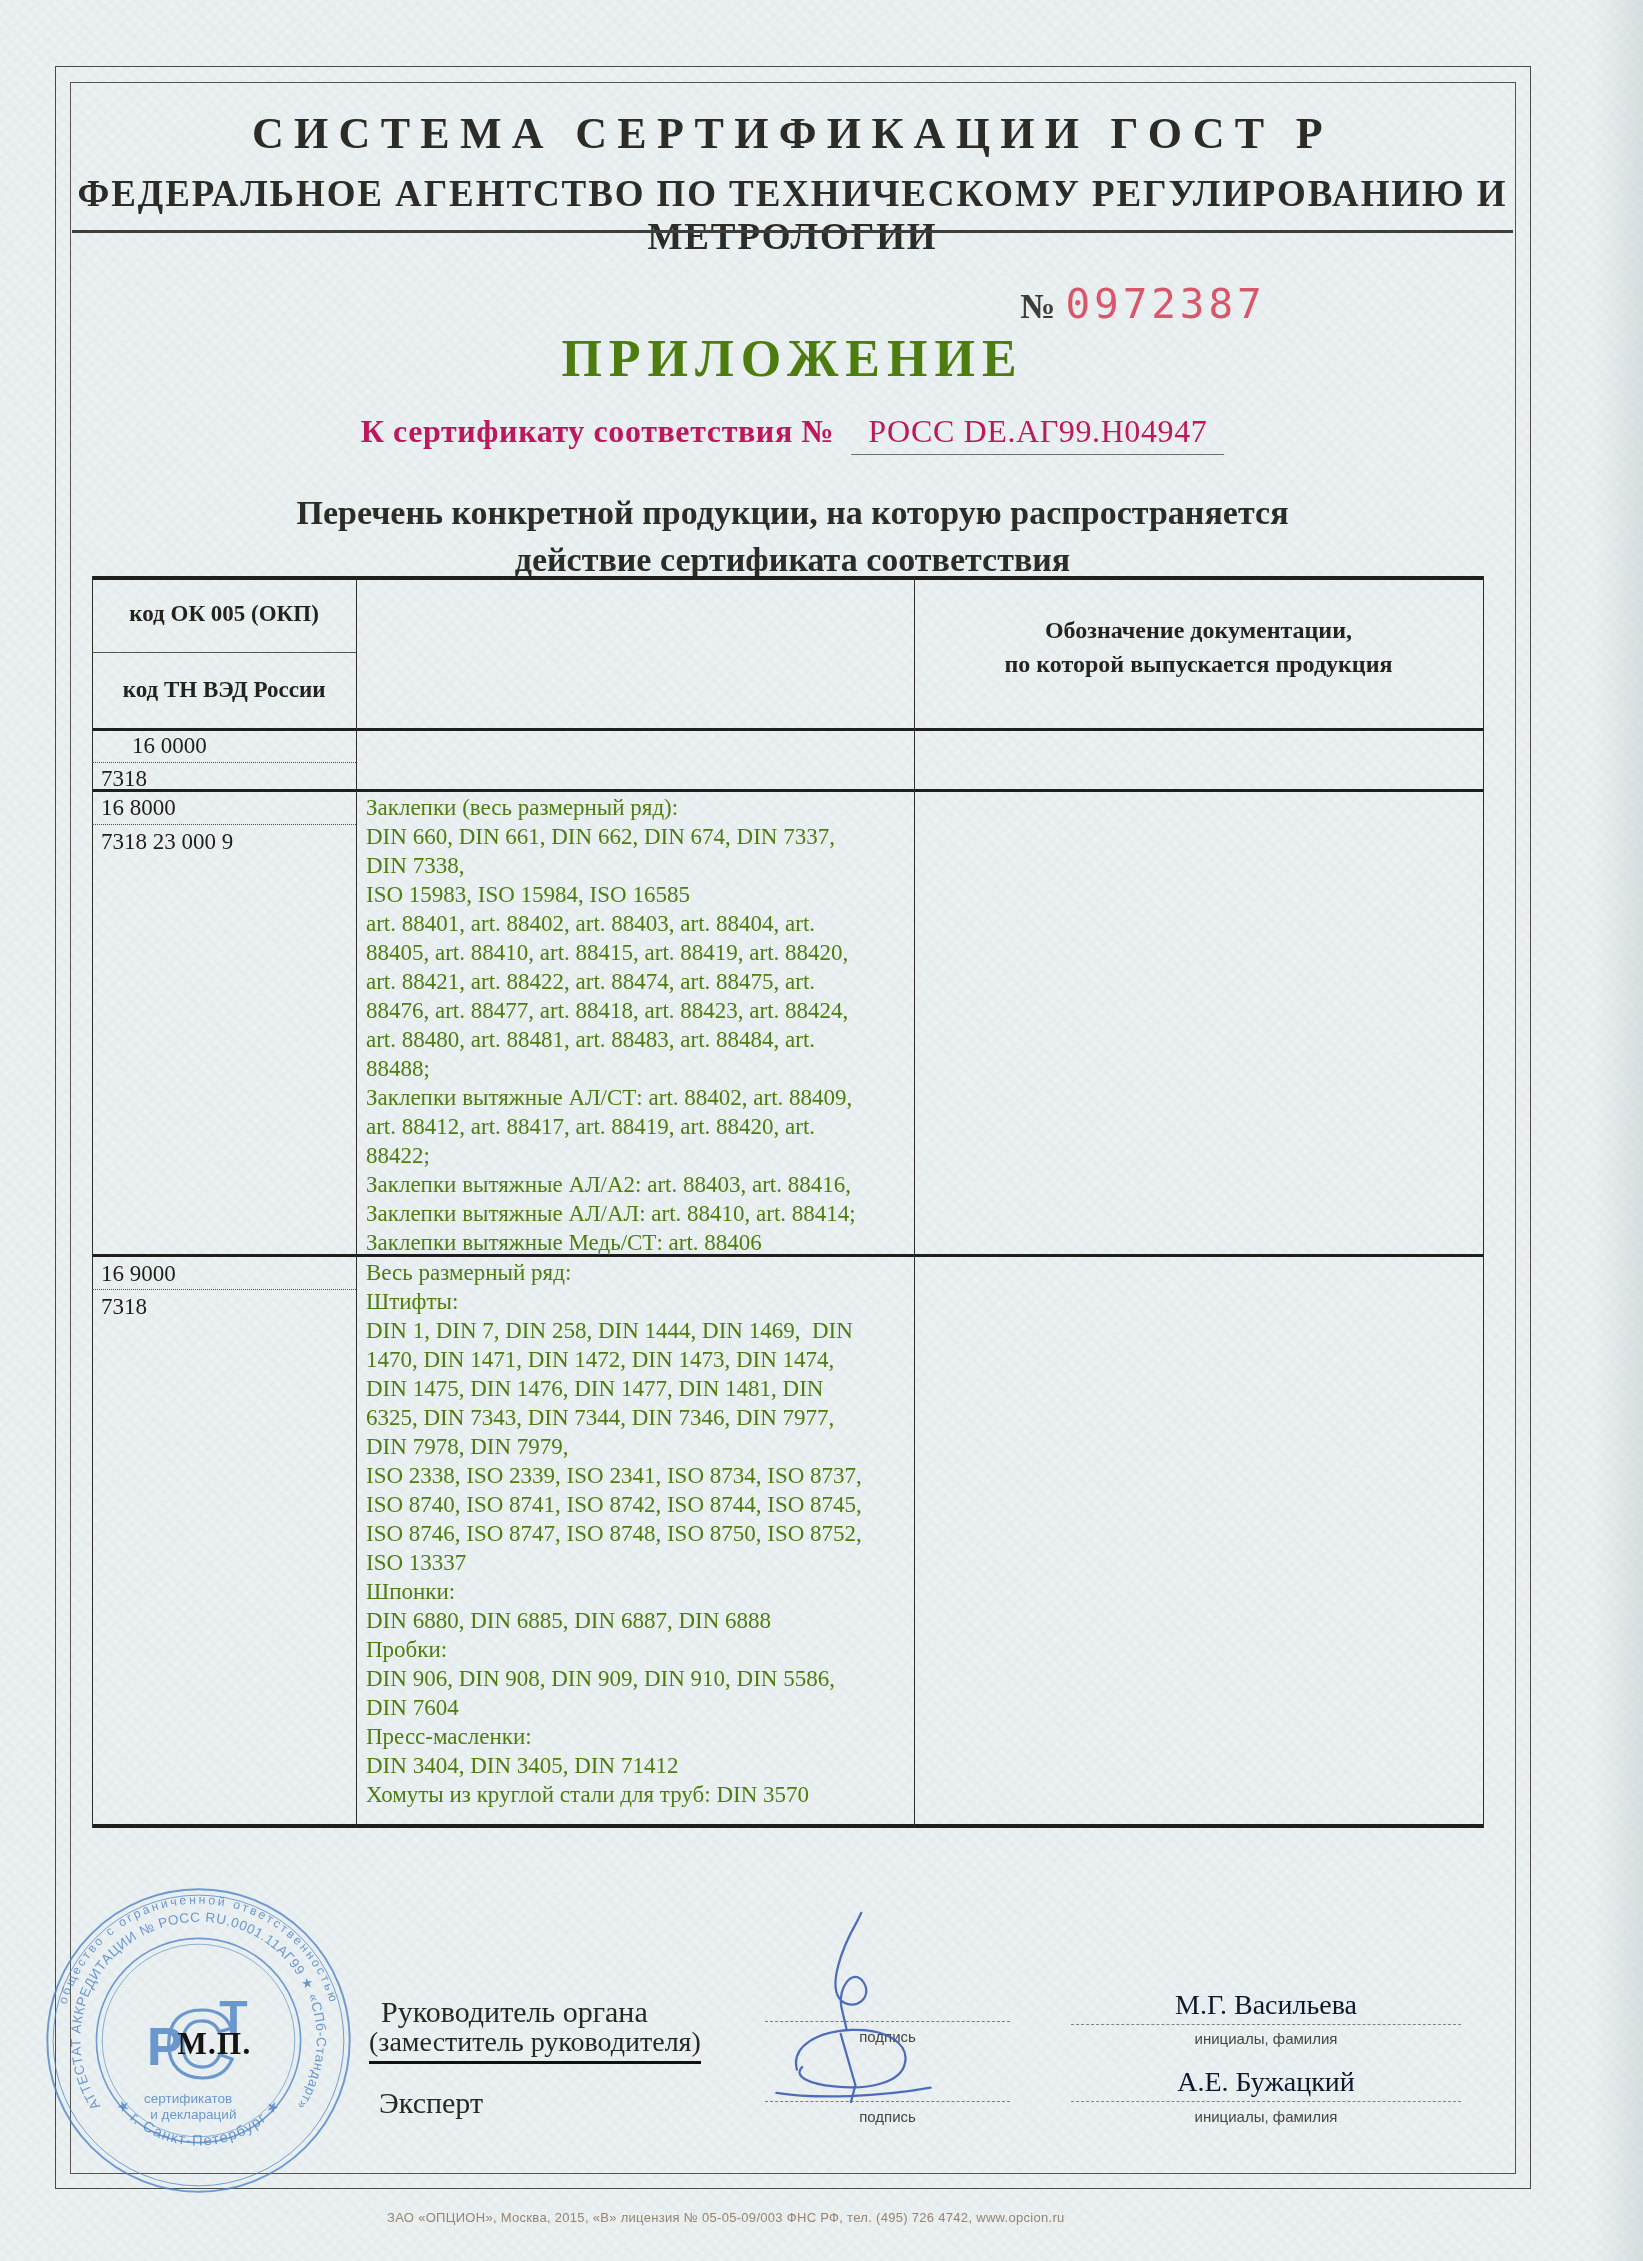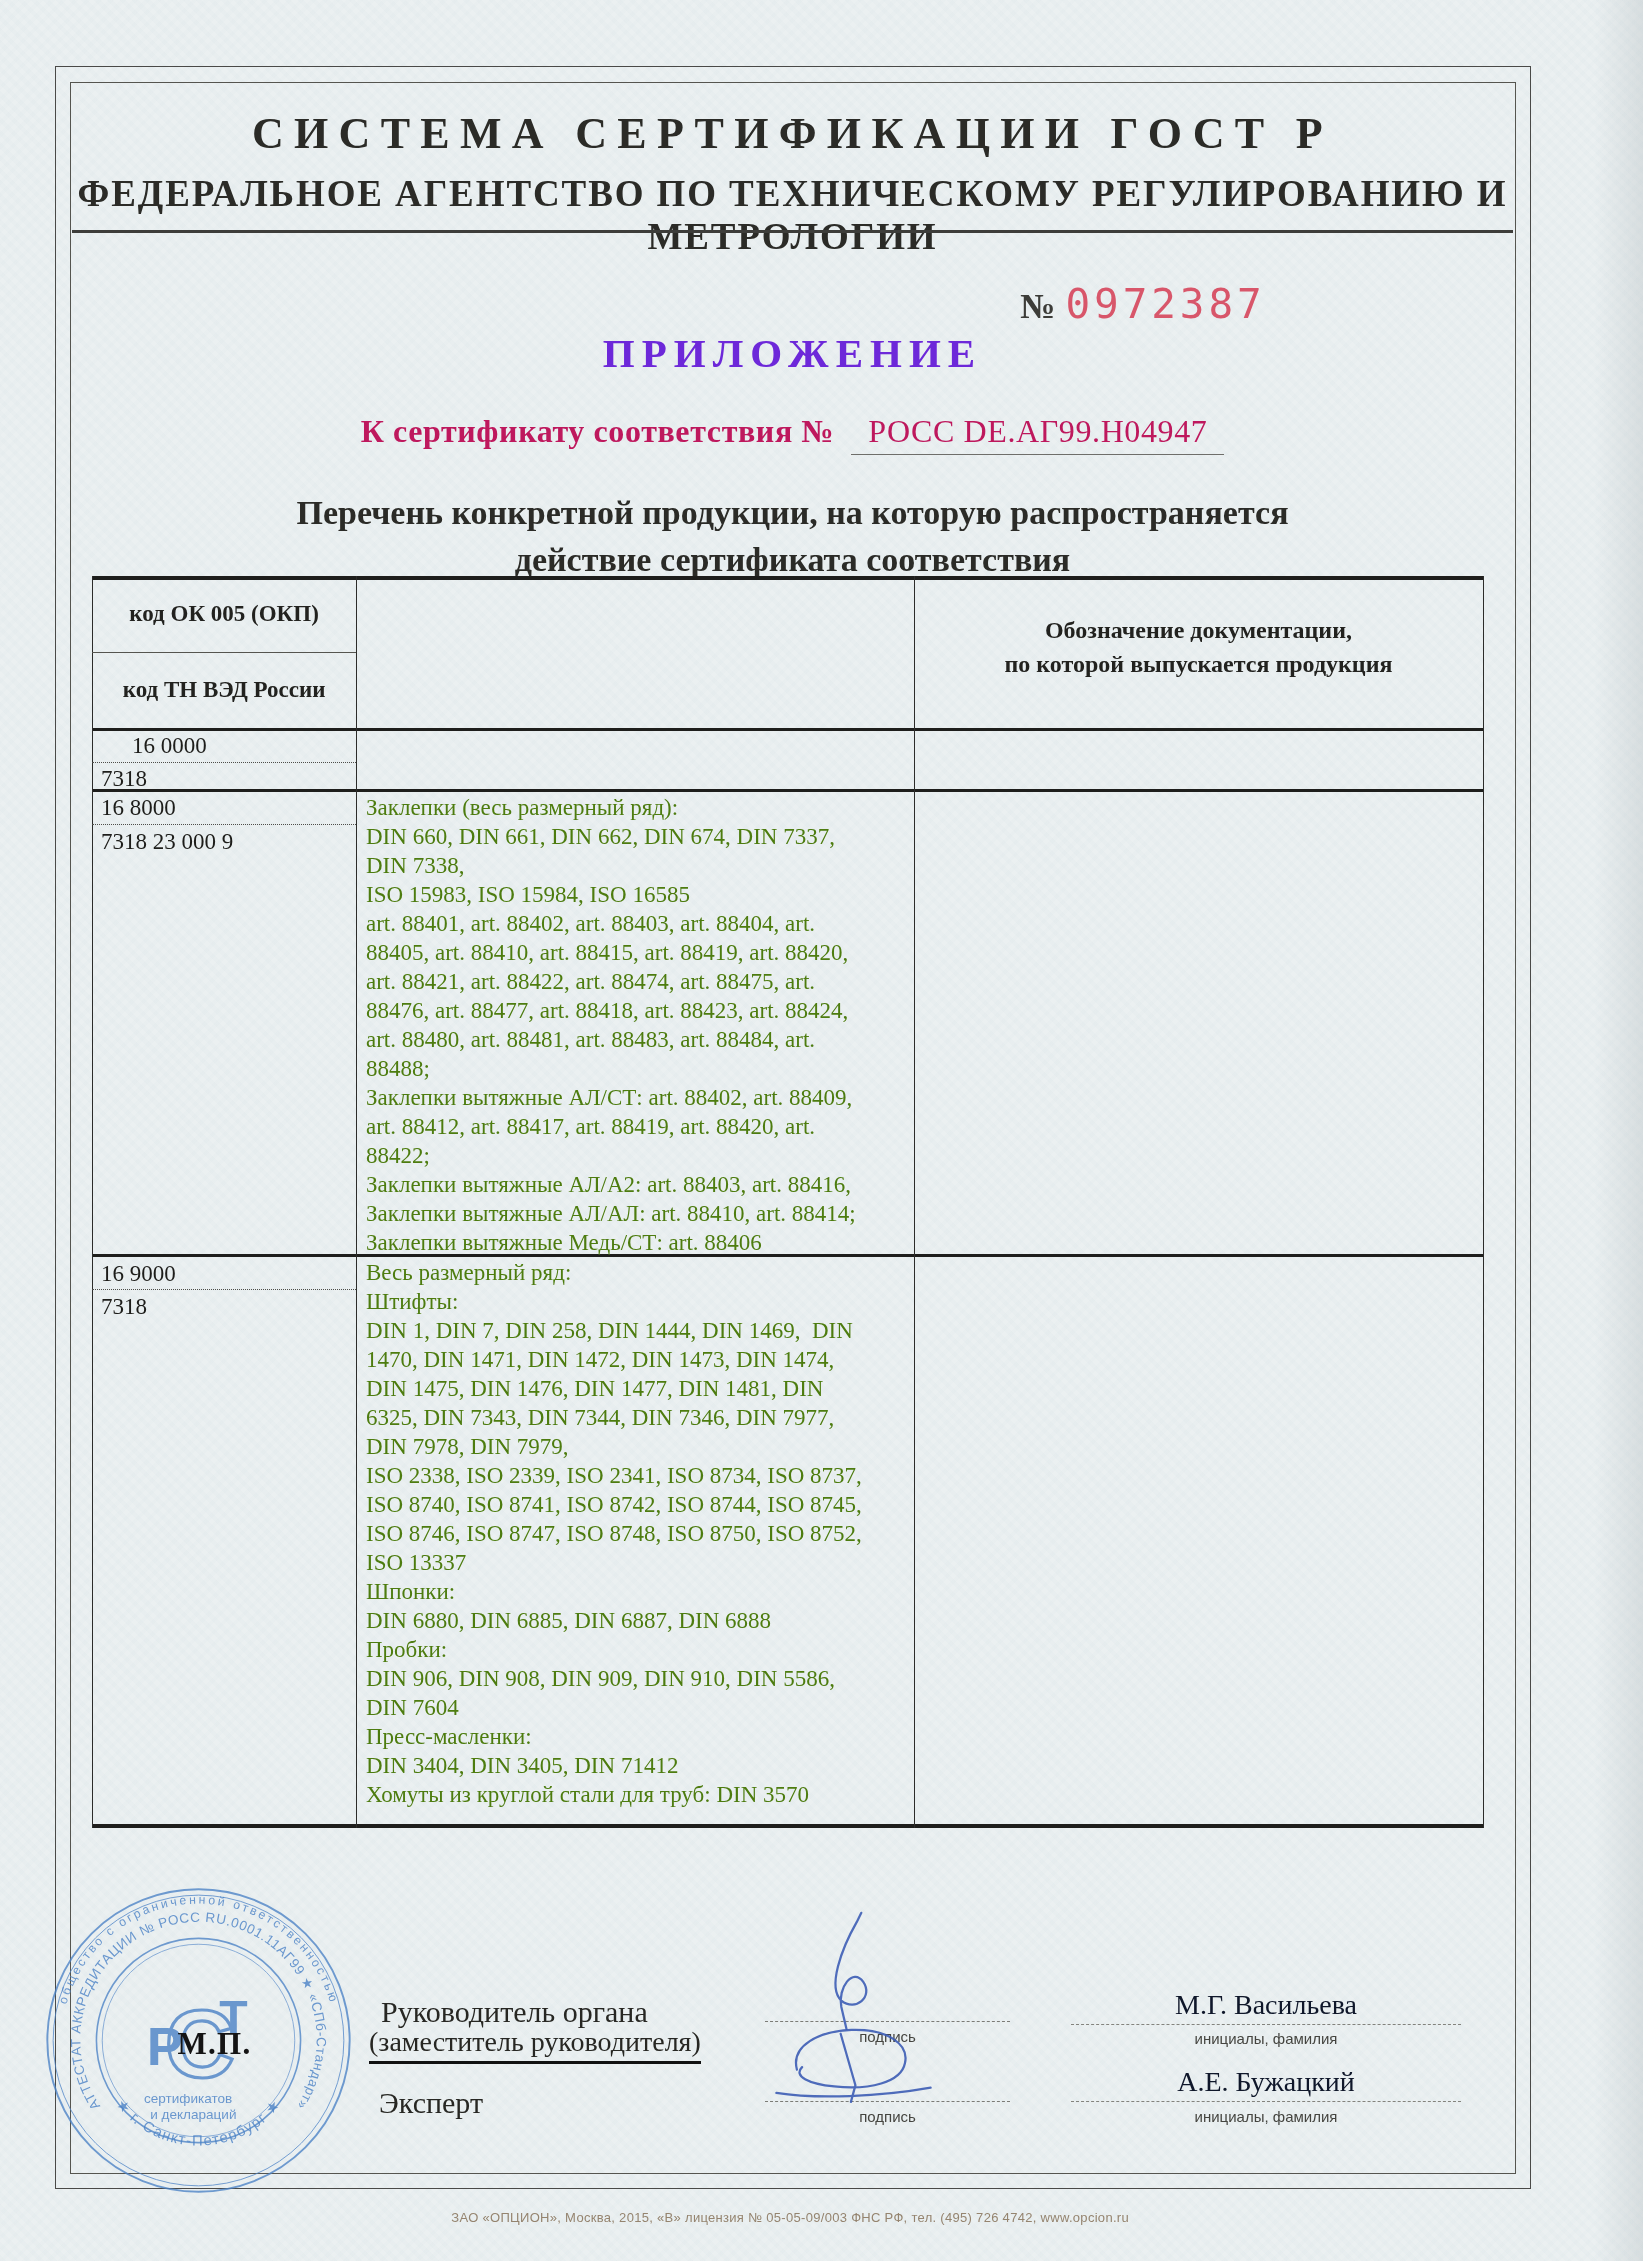--- a/index.html
+++ b/index.html
@@ -26,21 +26,21 @@
   
   .hdr1{left:74px;top:108px;width:1437px;font-size:44px;font-weight:bold;letter-spacing:10.3px;text-align:center;color:#2b2b27;}
   .hdr2{left:74px;top:172px;width:1437px;font-size:37px;font-weight:bold;letter-spacing:1.9px;text-align:center;color:#2b2b27;}
   .hdr-sep{left:72px;top:230px;width:1441px;height:2.6px;background:#3d3d3a;}
 
   
   .formno{left:1020px;top:280px;width:387px;text-align:left;}
   .formno .nsign{font-size:35px;color:#3c3c38;font-weight:bold;letter-spacing:1.3px;vertical-align:baseline;}
   .formno .digits{font-family:"DejaVu Sans Mono",monospace;font-size:41px;color:#d8566a;letter-spacing:3.9px;margin-left:9px;}
 
-  .doc-title{left:74px;top:329px;width:1437px;font-size:41px;font-weight:bold;letter-spacing:7px;text-align:center;color:#6d28d9;}
+  .doc-title{left:74px;top:329px;width:1437px;font-size:52px;font-weight:bold;letter-spacing:7px;text-align:center;color:#4d7c0f;}
 
   .cert-line{left:74px;top:413px;width:1437px;text-align:center;font-size:32px;color:#be185d;}
   .cert-line .lbl{font-weight:600;letter-spacing:0.6px;}
   .cert-line .val{display:inline-block;margin-left:17px;padding:0 17px 3.9px 17px;border-bottom:1.9px solid #6e6e6a;letter-spacing:0.6px;}
 
   .desc1{left:74px;top:494px;width:1437px;font-size:34px;font-weight:bold;text-align:center;color:#2b2b27;}
   .desc2{left:74px;top:541px;width:1437px;font-size:34px;font-weight:bold;text-align:center;color:#2b2b27;}
 
   
   .tbl{left:92px;top:576px;width:1392px;height:1252px;}
@@ -52,21 +52,21 @@
   .dots{position:absolute;left:0;width:264px;border-top:1.9px dotted #4e4e4a;}
 
   
   .role{font-size:30px;font-weight:normal;color:#27272300;color:#272723;}
   .cap{font-size:15px;color:#454540;font-family:"Liberation Sans","DejaVu Sans",sans-serif;}
   .sigline{border-top:1.3px dashed #7b7b76;}
   .nameline{border-top:1.3px dashed #83837d;}
   .name{font-size:28px;color:#0f172a;}
   .mp{font-size:31px;font-weight:bold;color:#141414;letter-spacing:1.3px;}
 
-  .footer{left:387px;top:2210px;width:742px;text-align:right;font-size:13px;color:#95846f;font-family:"Liberation Sans","DejaVu Sans",sans-serif;letter-spacing:0.3px;}
+  .footer{left:387px;top:2210px;width:742px;text-align:left;font-size:13px;color:#95846f;font-family:"Liberation Sans","DejaVu Sans",sans-serif;letter-spacing:0.3px;}
 </style>
 </head>
 <body>
 
 <div class="abs border-outer ni"></div>
 <div class="abs border-inner ni"></div>
 
 <div class="abs hdr1">СИСТЕМА СЕРТИФИКАЦИИ ГОСТ Р</div>
 <div class="abs hdr2">ФЕДЕРАЛЬНОЕ АГЕНТСТВО ПО ТЕХНИЧЕСКОМУ РЕГУЛИРОВАНИЮ И МЕТРОЛОГИИ</div>
 <div class="abs hdr-sep ni"></div>

